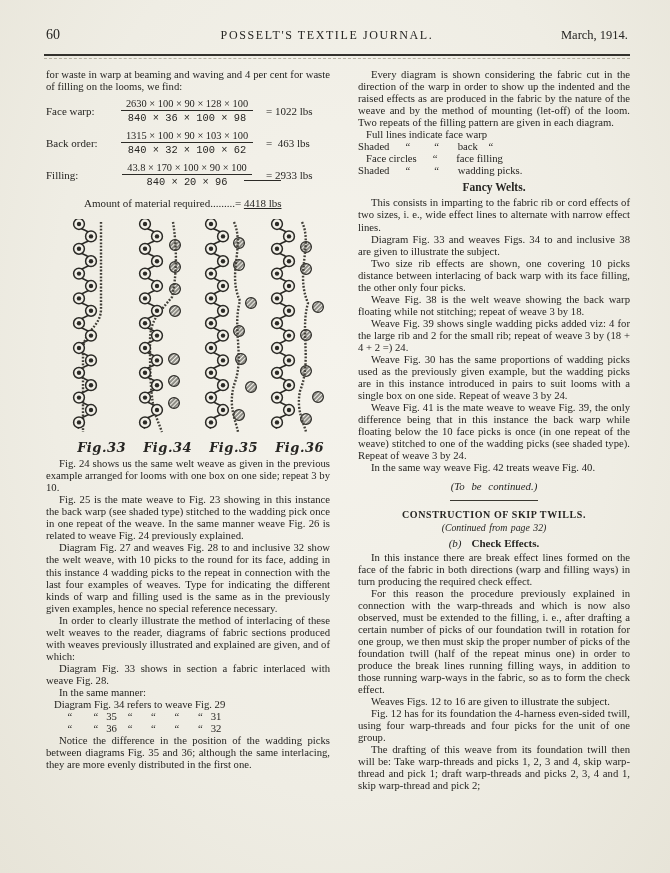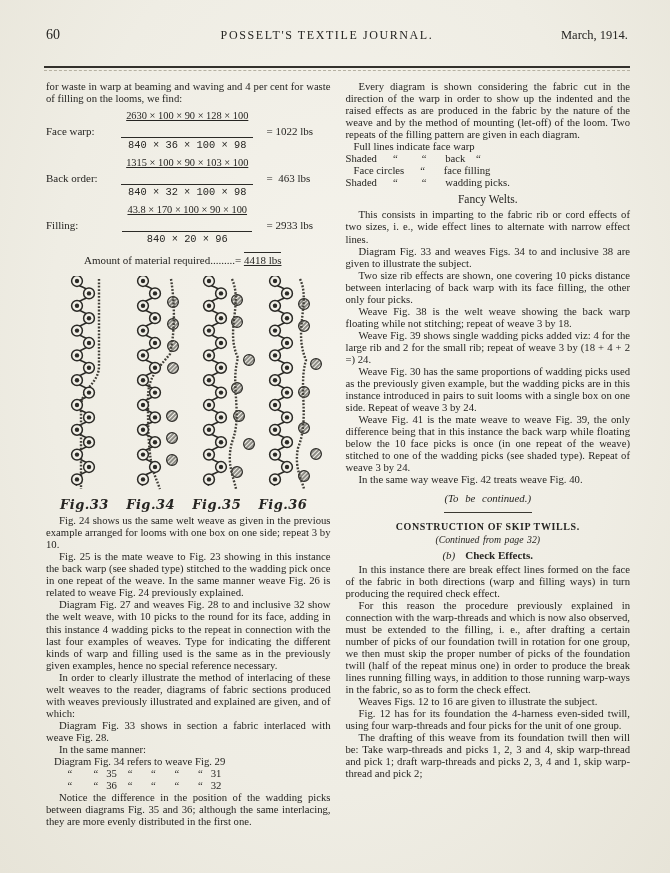--- a/index.html
+++ b/index.html
@@ -10,62 +10,62 @@
     background:
       radial-gradient(ellipse at 50% 40%, #f5f3ec 0%, #efede4 60%, #e7e4d8 100%);
     font-family:"Liberation Serif", serif;
     color:#262522;
     overflow:hidden;
     box-shadow:0 0 6px rgba(0,0,0,.5);
   }
   
   .hdr{
     display:flex;align-items:baseline;
-    padding:27px 42px 23px 46px;
+    padding:27px 42px 11px 46px;
   }
   .hdr .pagenum{font-size:14px;width:90px;}
   .hdr .title{flex:1;text-align:center;font-size:12px;letter-spacing:1.6px;}
   .hdr .date{width:110px;text-align:right;font-size:12.5px;}
   .hdr-rule{margin:0 40px 0 44px;border-top:2px solid #33312c;}
   .hdr-rule2{margin:2px 40px 0 44px;border-top:1px dashed #b6b1a2;}
 
   
-  .cols{display:flex;gap:15px;padding:9px 40px 0 46px;}
+  .cols{display:flex;gap:28px;padding:9px 40px 0 46px;}
   .col{width:285px;}
 
   .para{
     margin:0;
     font-size:10.7px;line-height:12.05px;
     text-align:justify;text-indent:13px;
   }
   .para.noindent{text-indent:0;}
   .para.pre{white-space:pre;text-align:left;text-indent:0;}
 
   
   .formula{display:flex;align-items:center;margin:6px 0;}
   .f-label{width:62px;font-size:11px;flex:none;}
   .frac{flex:1;text-align:center;font-size:10.4px;line-height:12px;}
-  .frac .num{display:inline-block;border-bottom:1px solid #2c2b27;padding:0 5px 15px;text-decoration:underline;}
+  .frac .num{display:inline-block;border-bottom:1px solid #2c2b27;padding:0 5px 0;}
   .frac .den{display:block;padding-top:1px;font-family:Liberation Mono, monospace;}
   .f-result{width:64px;flex:none;font-size:11px;white-space:pre;}
 
   .total-line{margin:9px 0 4px;padding-left:38px;font-size:11px;}
-  .total-line .sum{border-top:1px solid #2c2b27;padding-top:1px;text-decoration:underline;}
+  .total-line .sum{border-top:1px solid #2c2b27;padding-top:16px;text-decoration:underline;}
 
   
   .figrow{display:flex;justify-content:space-between;padding:6px 6px 2px 14px;}
-  .fig{text-align:left;width:66px;}
+  .fig{text-align:right;width:66px;}
   .fig-caption{
     font-style:italic;font-weight:bold;
     font-family:"DejaVu Serif", serif;
     font-size:13px;letter-spacing:.5px;margin-top:1px;
   }
 
   
-  .sec-head{margin:5px 0 3px;text-align:center;font-size:11.5px;font-weight:normal;}
+  .sec-head{margin:5px 0 3px;text-align:center;font-size:11.5px;font-weight:bold;}
   .art-head{margin:8px 0 2px;text-align:center;font-size:10px;font-weight:bold;letter-spacing:.6px;}
   .center-ital{margin:6px 0 2px;text-align:center;font-style:italic;font-size:10.8px;word-spacing:4px;text-indent:0;}
   .center-ital.small{margin:0 0 4px;font-size:9.8px;word-spacing:1px;}
   .sub-head{margin:3px 0 2px;text-align:center;font-size:11px;font-weight:bold;}
   .sub-head .pfx{font-weight:normal;font-style:italic;margin-right:10px;}
   .short-rule{width:88px;margin:8px auto 2px;border-top:1px solid #3a3831;}
   .defs-holder{position:absolute;width:0;height:0;overflow:hidden;}
 </style>
 </head>
 <body>
@@ -94,21 +94,21 @@
       <p class="para noindent">for waste in warp at beaming and waving and 4 per cent for waste of filling on the looms, we find:</p>
 
       <div>
         <div class="formula">
           <span class="f-label">Face warp:</span>
           <span class="frac"><span class="num">2630 × 100 × 90 × 128 × 100</span><span class="den">840 × 36 × 100 × 98</span></span>
           <span class="f-result">= 1022 lbs</span>
         </div>
         <div class="formula">
           <span class="f-label">Back order:</span>
-          <span class="frac"><span class="num">1315 × 100 × 90 × 103 × 100</span><span class="den">840 × 32 × 100 × 98</span></span>
+          <span class="frac"><span class="num">1315 × 100 × 90 × 103 × 100</span><span class="den">840 × 32 × 100 × 62</span></span>
           <span class="f-result">=  463 lbs</span>
         </div>
         <div class="formula">
           <span class="f-label">Filling:</span>
           <span class="frac"><span class="num">43.8 × 170 × 100 × 90 × 100</span><span class="den">840 × 20 × 96</span></span>
           <span class="f-result">= 2933 lbs</span>
         </div>
       </div>
 
       <p class="total-line"><span>Amount of material required.........</span><span>= </span><span class="sum">4418 lbs</span></p>

